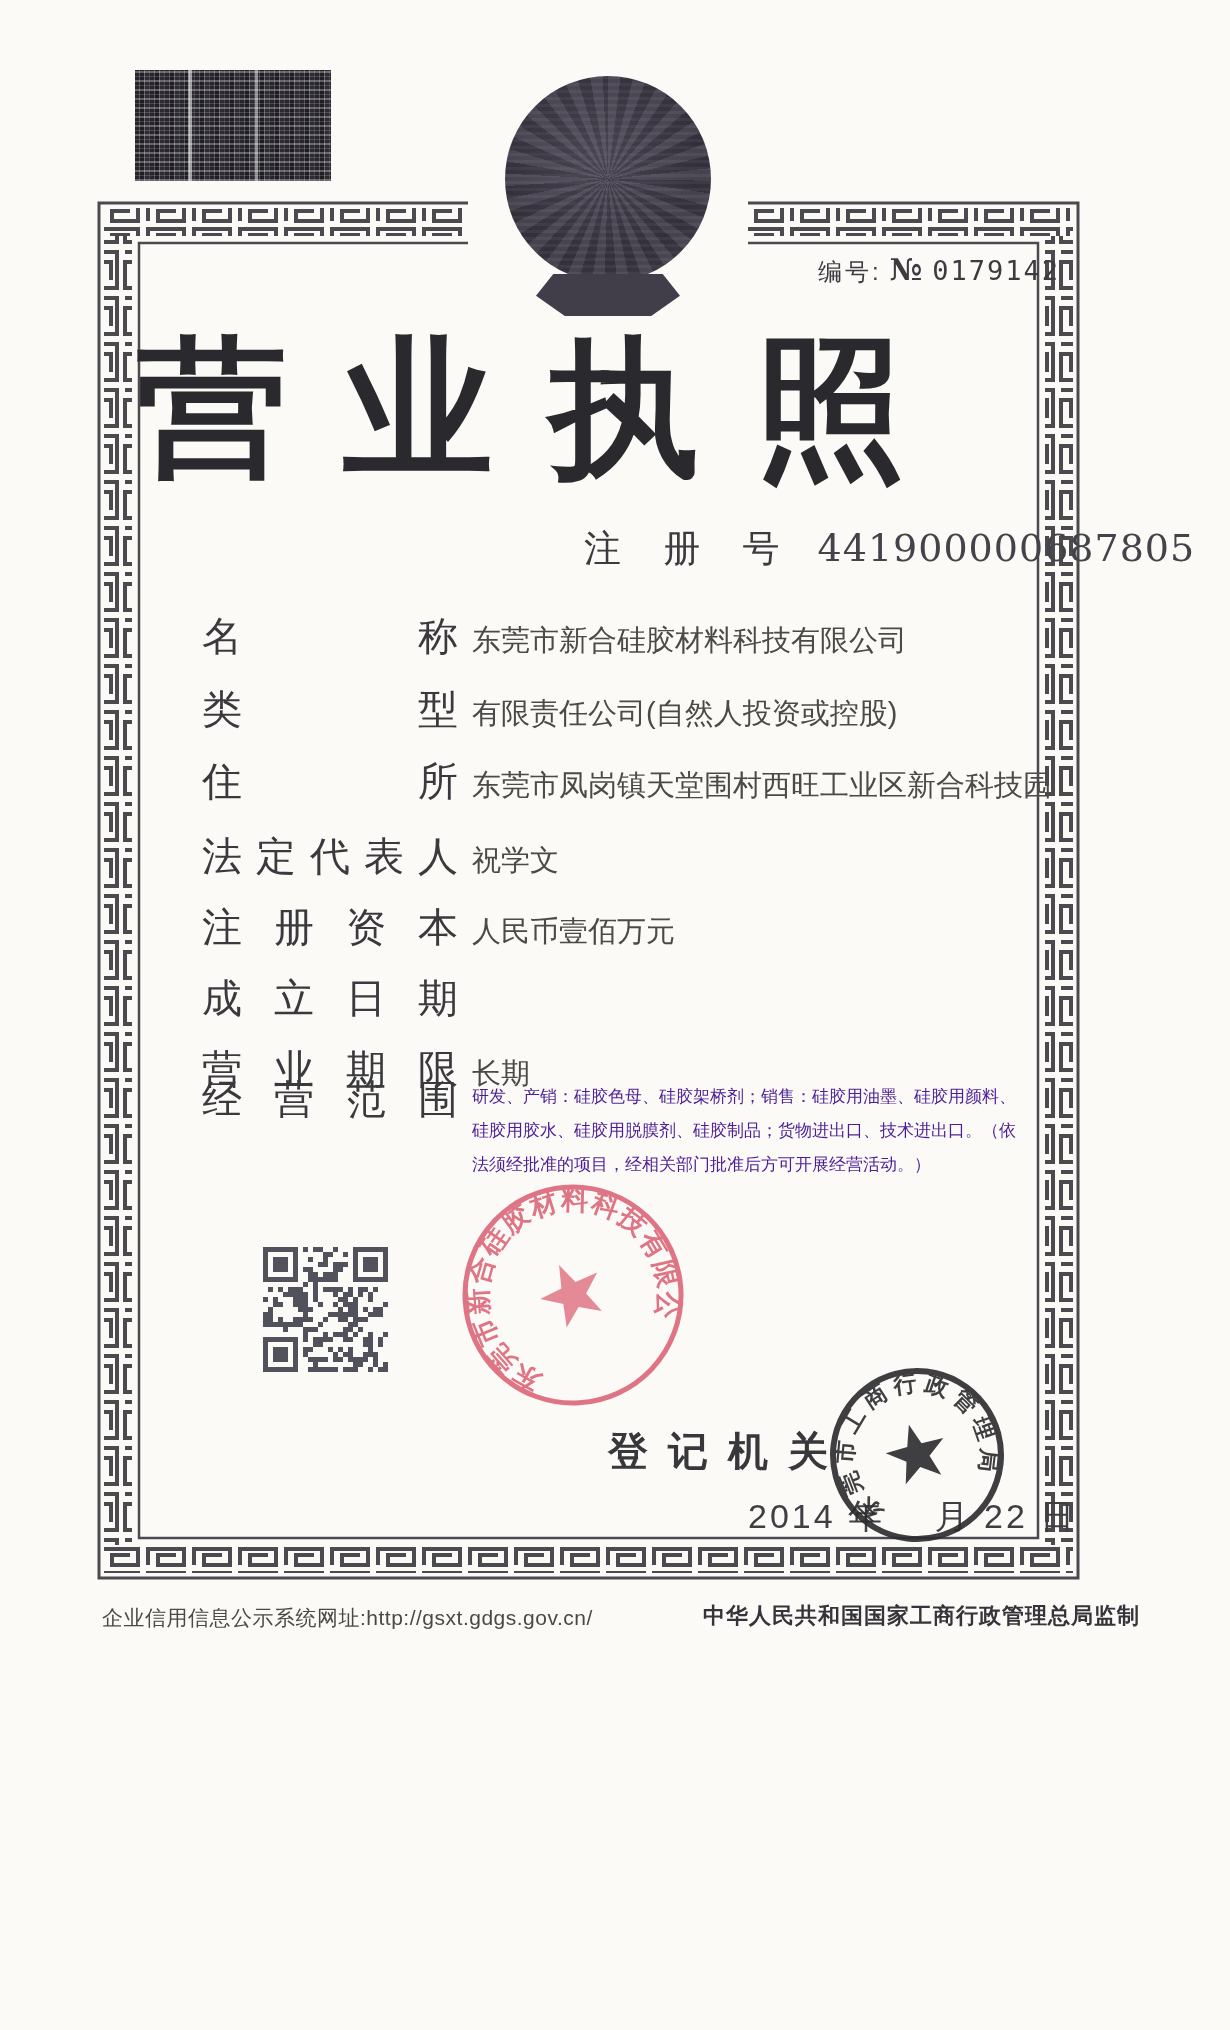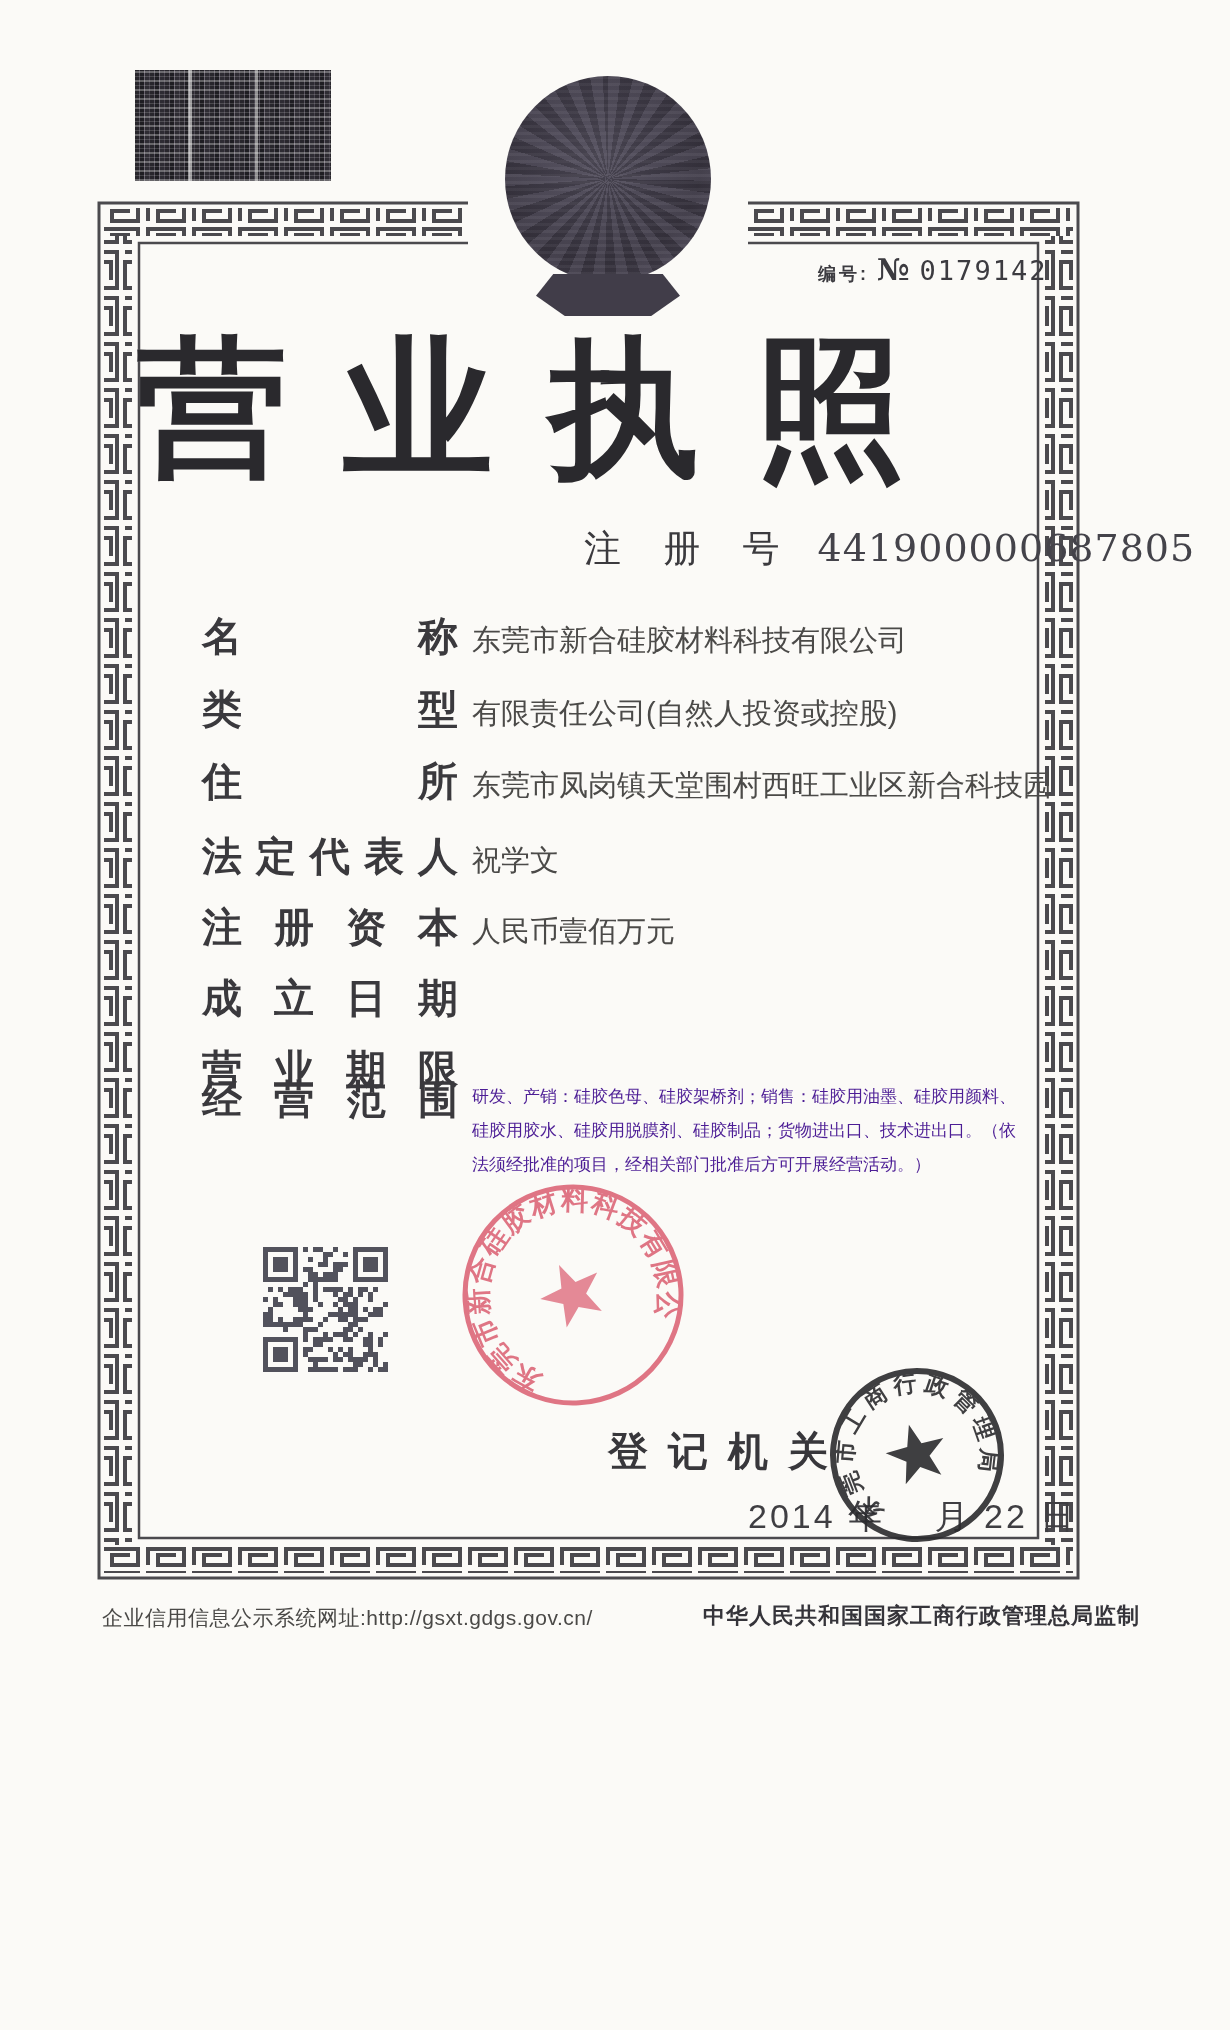--- a/index.html
+++ b/index.html
@@ -27,38 +27,38 @@
       radial-gradient(circle at 45% 40%, #5a5664 0%, #46424f 35%, #393540 62%, #4a4553 82%, #3a3740 100%);
   }
   .emblem-base{
     position:absolute; left:34px; top:198px; width:144px; height:42px; background:#413d49;
     clip-path:polygon(12% 0, 88% 0, 100% 52%, 80% 100%, 20% 100%, 0 52%);
   }
   
   .frame{position:absolute; left:97px; top:201px; z-index:1;}
   
   .serial-line{position:absolute; left:818px; top:252px; z-index:3; white-space:nowrap; color:#3c3b40;}
-  .serial-label{font-size:18px; letter-spacing:3px;font-weight:bold;}
+  .serial-label{font-size:24px; letter-spacing:3px;}
   .serial-symbol{font-size:30px; font-weight:bold; font-family:"DejaVu Serif", serif; margin:0 10px 0 8px;}
   .serial-number{font-size:27px; font-family:"DejaVu Sans Mono", monospace; letter-spacing:2px;}
   
   .license-title{
     position:absolute; left:97px; top:326px; width:983px; z-index:3;
     text-align:left; font-size:150px; line-height:1.1; font-weight:800;
     letter-spacing:56px; padding-left:40px; box-sizing:border-box; color:#2a292d;
     text-shadow:0 0 1px rgba(250,250,250,.4);
   }
   
   .regno-line{position:absolute; left:584px; top:524px; z-index:3; white-space:nowrap;}
   .regno-label{font-size:37px; letter-spacing:16px; color:#3b3a3e; font-weight:500;}
   .regno-value{font-size:38px; font-family:"DejaVu Serif", serif; color:#44434a; margin-left:22px; letter-spacing:1px;}
   
   .field-row{position:absolute; left:202px; display:flex; align-items:flex-start; z-index:3;}
   .field-label{
-    width:256px; flex:none; font-size:40px; line-height:1.15; font-weight:700; color:#3a393d;
+    width:256px; flex:none; font-size:40px; line-height:1.15; font-weight:400; color:#3a393d;
     text-align:justify; text-align-last:justify;
   }
   .field-value{margin-left:14px; padding-top:9px; font-size:29px; line-height:1.3; color:#4b4a48; width:585px;}
   .r1{top:613px}.r2{top:686px}.r3{top:758px}.r4{top:833px}
   .r5{top:904px}.r6{top:975px}.r7{top:1046px}.r8{top:1076px}
   .r8 .field-value{font-size:17px; line-height:34px; padding-top:4px; width:560px; color:#4c1d95; font-weight:500;font-family:Liberation Serif, serif;}
   
   .qr{position:absolute; left:263px; top:1247px; z-index:3;}
   
   .company-seal{position:absolute; left:458px; top:1180px; z-index:5; opacity:.82;}
@@ -128,20 +128,21 @@
   </div>
   <div class="field-row r5">
     <div class="field-label">注册资本</div>
     <div class="field-value">人民币壹佰万元</div>
   </div>
   <div class="field-row r6">
     <div class="field-label">成立日期</div>
   </div>
   <div class="field-row r7">
     <div class="field-label">营业期限</div>
+    <div class="field-value">长期</div>
   </div>
   <div class="field-row r8">
     <div class="field-label">经营范围</div>
     <div class="field-value">研发、产销：硅胶色母、硅胶架桥剂；销售：硅胶用油墨、硅胶用颜料、硅胶用胶水、硅胶用脱膜剂、硅胶制品；货物进出口、技术进出口。（依法须经批准的项目，经相关部门批准后方可开展经营活动。）</div>
   </div>
 
   <div class="qr">
     <svg width="125" height="125" viewBox="0 0 125 125">
         <g fill="#52525c">
           <rect x="40" y="0" width="5" height="5"></rect>

